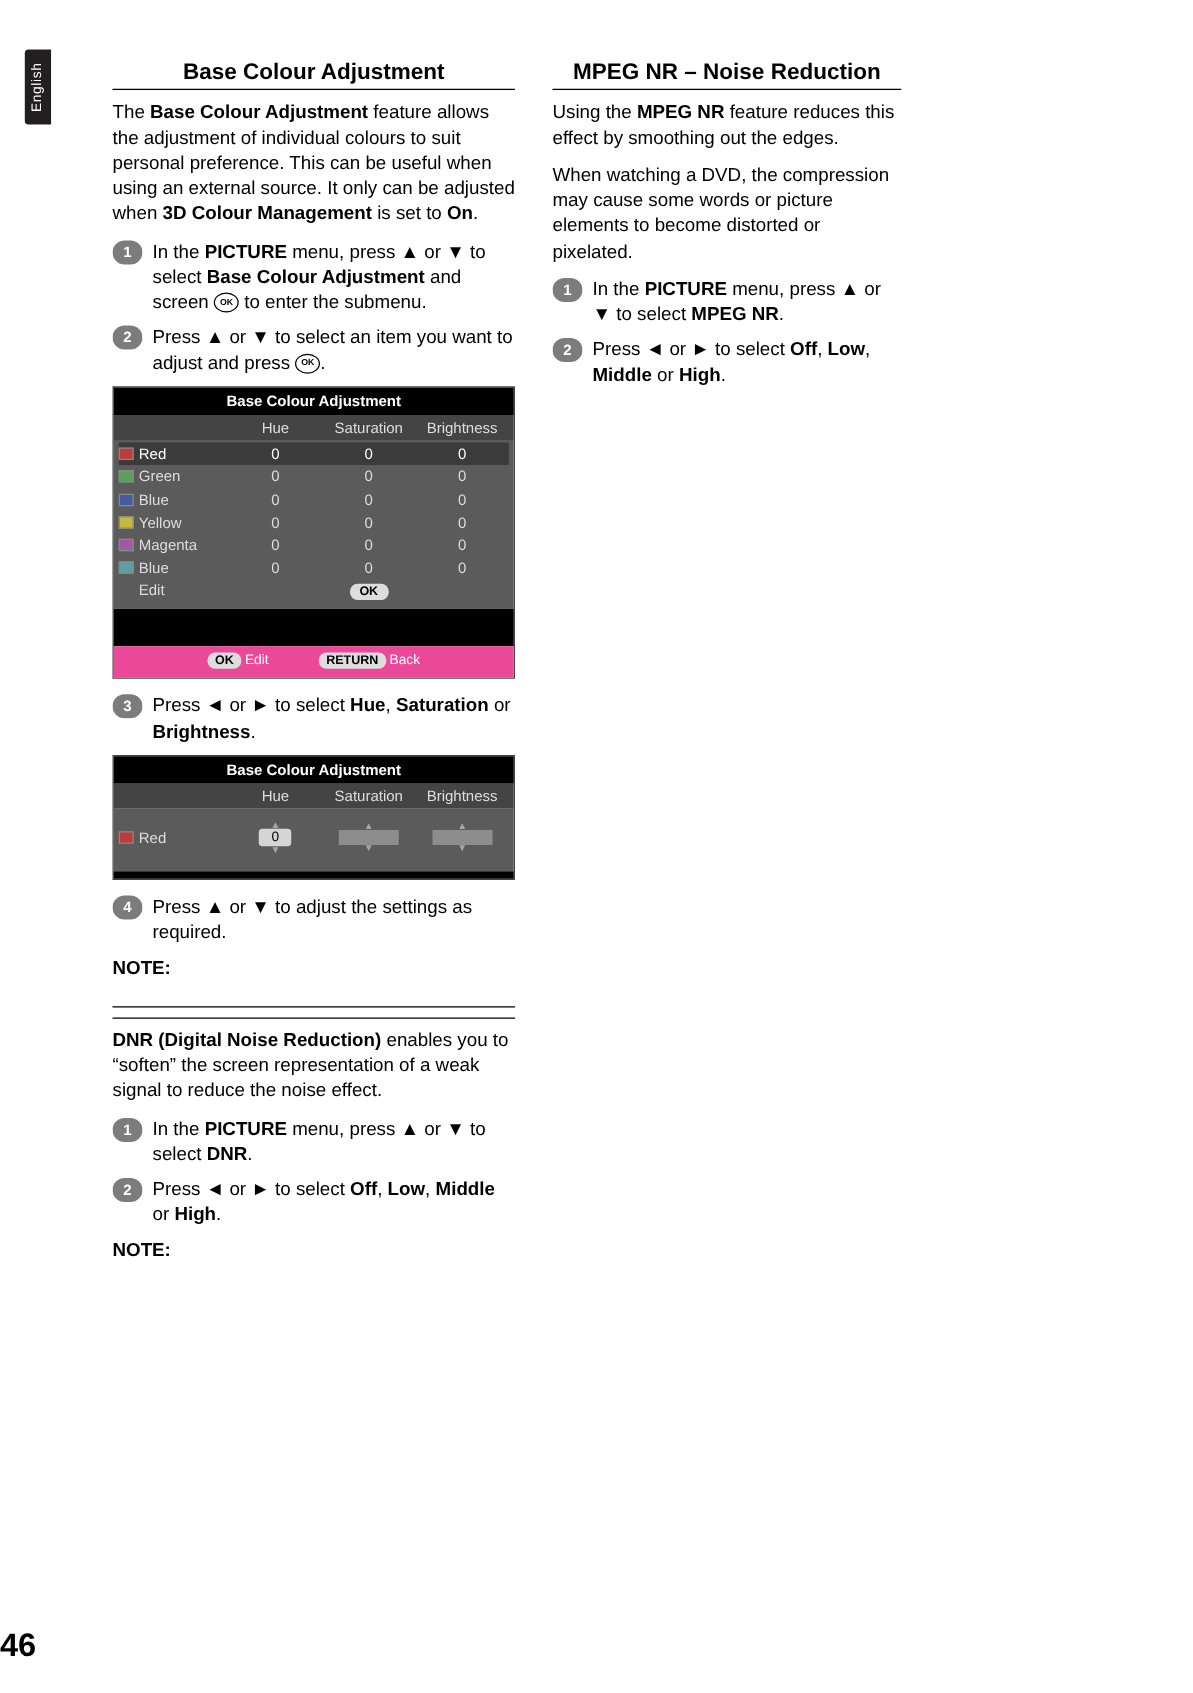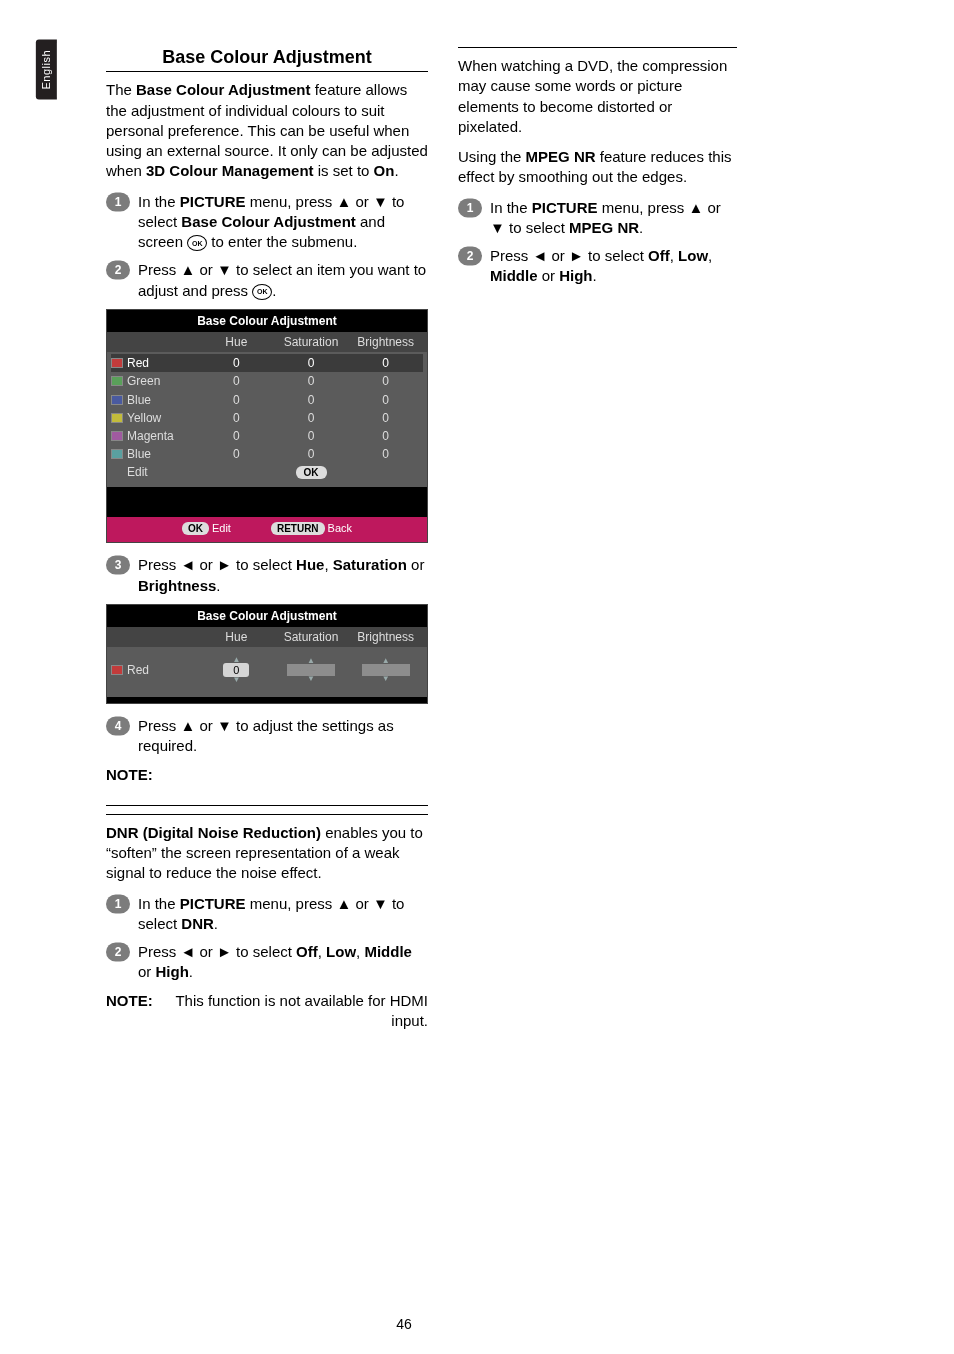--- a/index.html
+++ b/index.html
@@ -10,21 +10,20 @@
     color: #000;
     font-size: 15px;
     line-height: 1.35;
   }
   .page {
     width: 776px;
     min-height: 1354px;
     position: relative;
     box-sizing: border-box;
     padding: 45px 55px 30px 55px;
-    margin-left: 16px;
   }
   .lang-tab {
     position: absolute;
     left: 20px;
     top: 40px;
     background: #231f20;
     color: #fff;
     font-size: 11px;
     padding: 10px 3px;
     writing-mode: vertical-rl;
@@ -143,21 +142,21 @@
     font-size: 10px;
     padding: 0 8px;
     line-height: 13px;
     font-weight: bold;
   }
   .osd-black {
     background: #000;
     height: 30px;
   }
   .osd-foot {
-    background: #be185d;
+    background: #ec4899;
     color: #fff;
     font-size: 11px;
     display: flex;
     justify-content: center;
     gap: 40px;
     padding: 4px 0 6px 0;
     align-items: flex-start;
   }
   .pill {
     display: inline-block;
@@ -204,23 +203,23 @@
     gap: 6px;
     margin-top: 6px;
     text-align: right;
   }
   .note-label { font-weight: bold; flex: 0 0 auto; }
   .note-text { flex: 1; }
   .page-num {
     position: absolute;
     bottom: 20px;
     left: 0; right: 0;
-    text-align: center;
-    font-weight: 400;
-    font-size: 14px;
+    text-align: left;
+    font-weight: 700;
+    font-size: 26px;
     font-family: Arial Black, Arial, sans-serif;
   }
   b { font-weight: bold; }
 </style>
 </head>
 <body>
 
 <div class="page">
   <div class="lang-tab">English</div>
 
@@ -424,35 +423,35 @@
               <text x="15" y="17" text-anchor="middle" font-size="15" font-weight="bold" fill="#fff">2</text>
             </svg>
         </div>
         <div class="step-text">
           <span>Press ◄ or ► to select </span><b>Off</b><span>, </span><b>Low</b><span>, </span><b>Middle</b><span> or </span><b>High</b><span>.</span>
         </div>
       </div>
 
       <div class="note-row">
         <div class="note-label">NOTE:</div>
-        <div class="note-text">This function is not available for HDMI input.</div>
       </div>
 
     </div>
 
     <div class="col">
 
+      <p class="section-title">MPEG NR – Noise Reduction</p>
       <hr class="title-rule">
-
-      <p class="body-text">When watching a DVD, the compression may cause some words or picture elements to become distorted or pixelated.</p>
 
       <p class="body-text">
         <span>Using the </span><b>MPEG NR</b><span> feature reduces this effect by smoothing out the edges.</span>
       </p>
 
+      <p class="body-text">When watching a DVD, the compression may cause some words or picture elements to become distorted or pixelated.</p>
+
       <div class="step">
         <div class="step-num">
           <svg viewBox="0 0 30 24">
               <rect x="0" y="0" width="30" height="24" rx="12" fill="#7c7c7c"></rect>
               <text x="15" y="17" text-anchor="middle" font-size="15" font-weight="bold" fill="#fff">1</text>
             </svg>
         </div>
         <div class="step-text">
           <span>In the </span><b>PICTURE</b><span> menu, press ▲ or ▼ to select </span><b>MPEG NR</b><span>.</span>
         </div>

